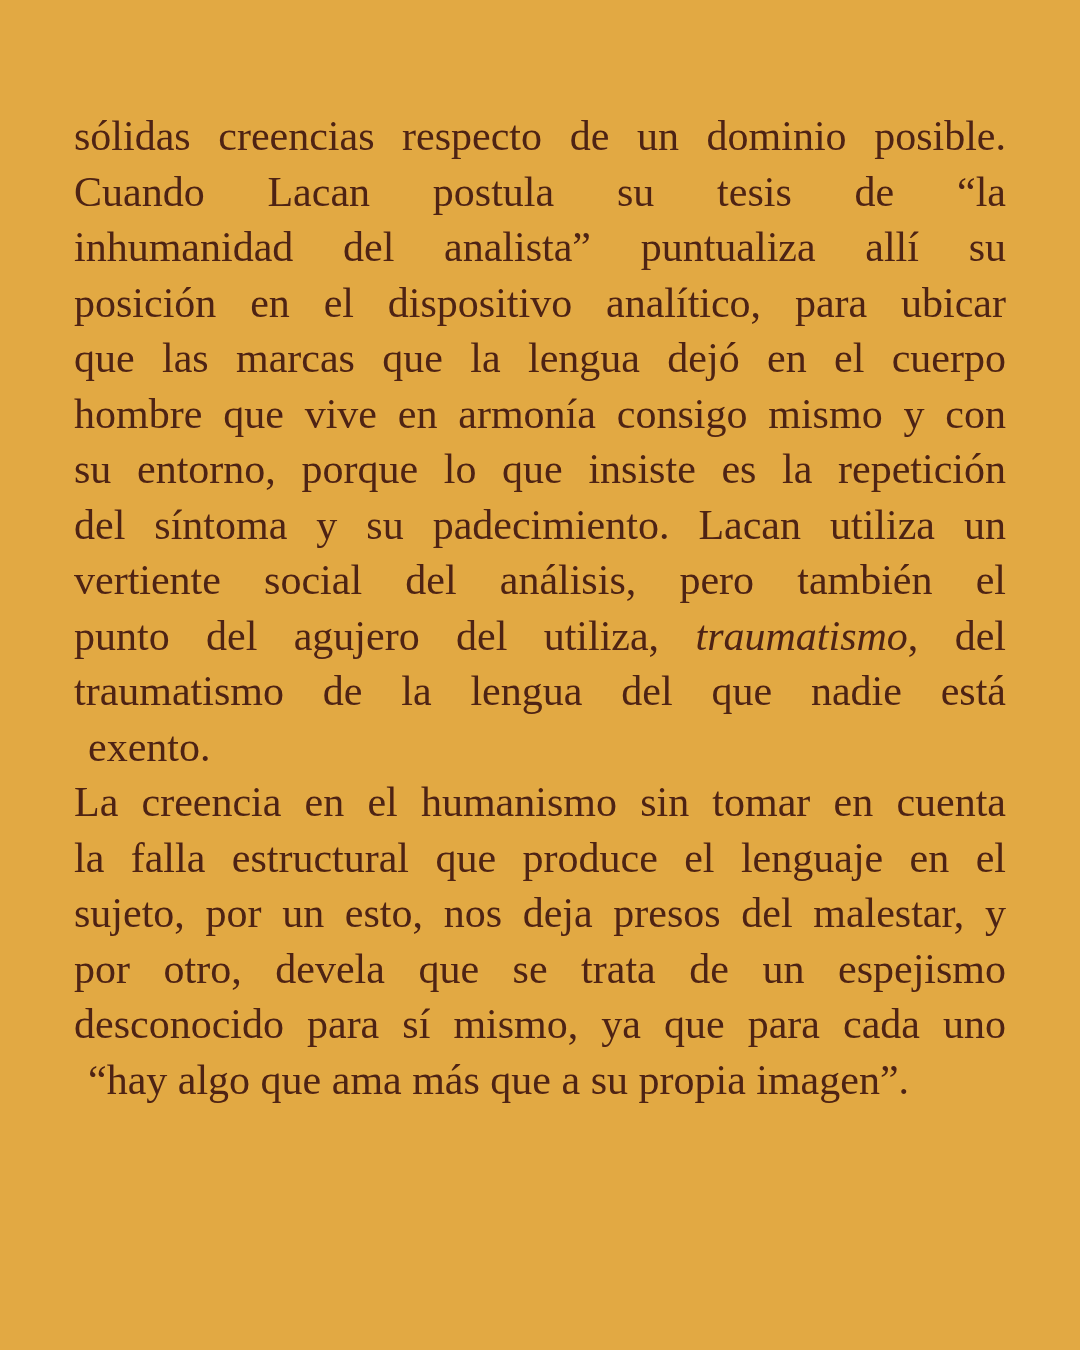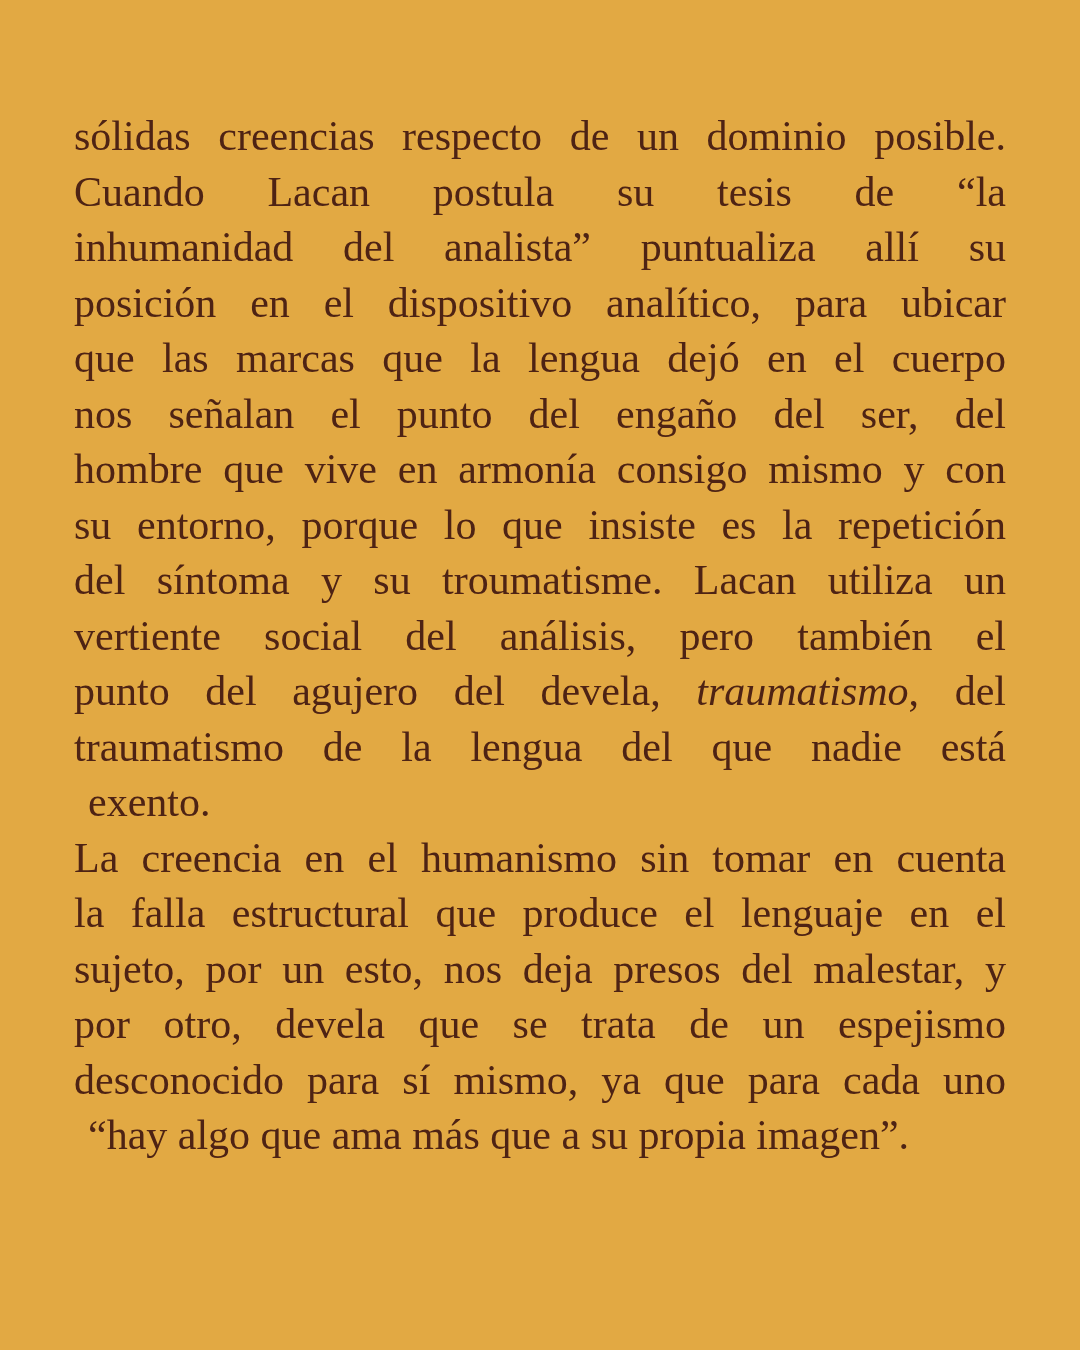--- a/index.html
+++ b/index.html
@@ -45,27 +45,26 @@
 </head>
 <body>
 
 <div class="page">
   <div class="text-block">
     <div class="line">sólidas creencias respecto de un dominio posible.</div>
     <div class="line">Cuando Lacan postula su tesis de “la</div>
     <div class="line">inhumanidad del analista” puntualiza allí su</div>
     <div class="line">posición en el dispositivo analítico, para ubicar</div>
     <div class="line">que las marcas que la lengua dejó en el cuerpo</div>
-    <div class="line">nos señalan el punto del engaño del ser, del</div>
     <div class="line">hombre que vive en armonía consigo mismo y con</div>
     <div class="line">su entorno, porque lo que insiste es la repetición</div>
-    <div class="line">del síntoma y su troumatisme. Lacan utiliza un</div>
+    <div class="line">del síntoma y su padecimiento. Lacan utiliza un</div>
     <div class="line">vertiente social del análisis, pero también el</div>
     <div class="line">
-      <span>punto del agujero del devela, </span><span class="italic">traumatismo</span><span>, del</span>
+      <span>punto del agujero del utiliza, </span><span class="italic">traumatismo</span><span>, del</span>
     </div>
     <div class="line">traumatismo de la lengua del que nadie está</div>
     <div class="line last">exento.</div>
     <div class="line">La creencia en el humanismo sin tomar en cuenta</div>
     <div class="line">la falla estructural que produce el lenguaje en el</div>
     <div class="line">sujeto, por un esto, nos deja presos del malestar, y</div>
     <div class="line">por otro, devela que se trata de un espejismo</div>
     <div class="line">desconocido para sí mismo, ya que para cada uno</div>
     <div class="line last">“hay algo que ama más que a su propia imagen”.</div>
   </div>

